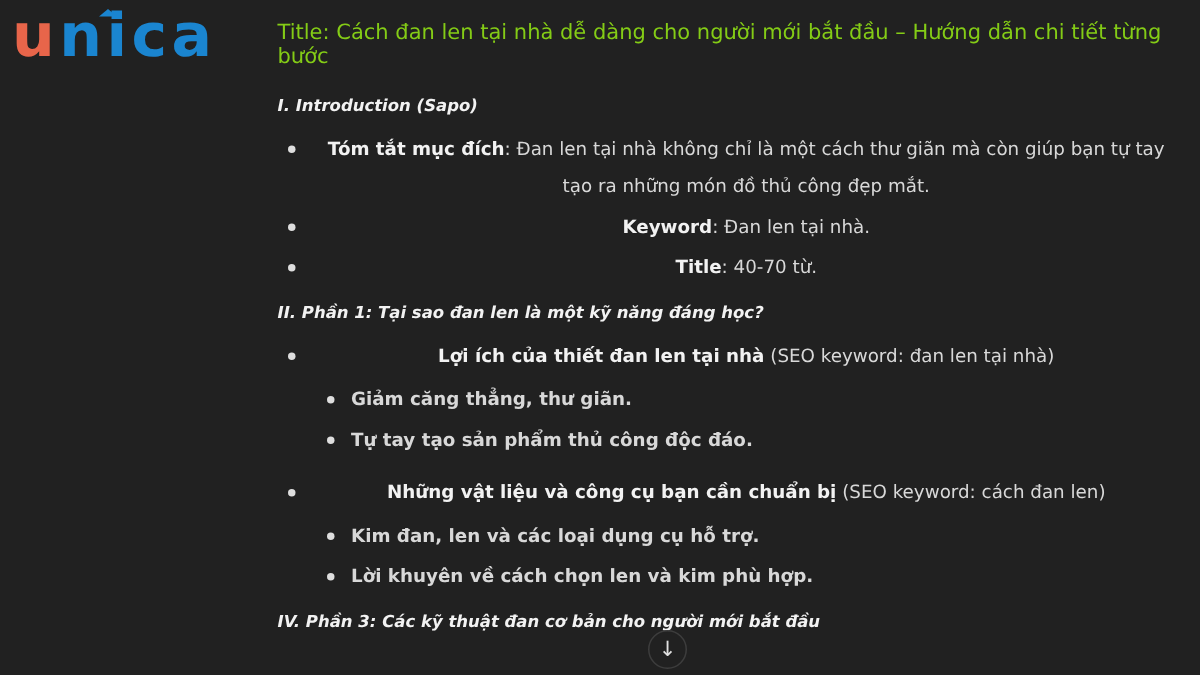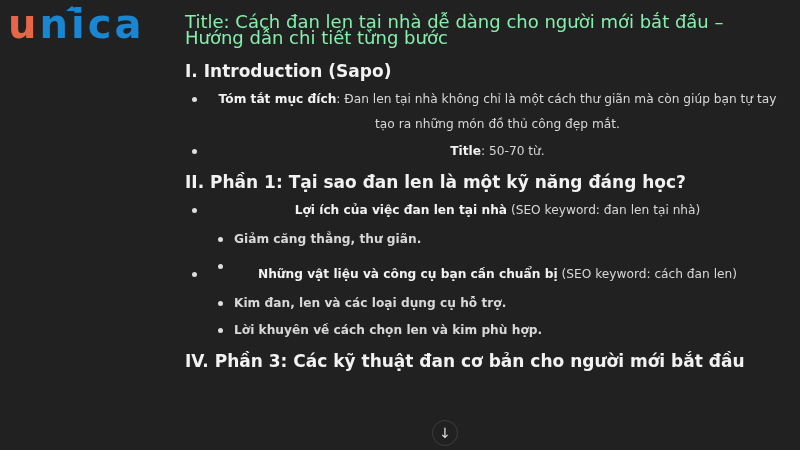--- a/index.html
+++ b/index.html
@@ -41,29 +41,30 @@
   }
   .content {
     position: absolute;
     left: 185px;
     top: 14px;
     width: 600px;
     font-size: 12.2px;
     line-height: 16px;
   }
   .title {
-    color: #86efac;
+    color: #84cc16;
     margin: 0 0 17px 0;
-    font-size: 18px;
+    font-size: 14px;
   }
   .heading {
     font-weight: bold;
     color: #f2f2f2;
     margin: 0 0 8px 0;
-    font-size: 17px;
+    font-size: 11px;
+    font-style: italic;
   }
   ul {
     list-style: none;
     margin: 0;
     padding: 0;
   }
   .l1 > li {
     position: relative;
     padding-left: 25px;
     color: #d8d8d8;
@@ -133,40 +134,45 @@
 
   <div class="section">
     <div class="heading">I. Introduction (Sapo)</div>
     <ul class="l1">
       <li>
         <span class="bullet"></span>
         <b>Tóm tắt mục đích</b><span>: Đan len tại nhà không chỉ là một cách thư giãn mà còn giúp bạn tự tay tạo ra những món đồ thủ công đẹp mắt.</span>
       </li>
       <li>
         <span class="bullet"></span>
-        <b>Title</b><span>: 50-70 từ.</span>
+        <b>Keyword</b><span>: Đan len tại nhà.</span>
+      </li>
+      <li>
+        <span class="bullet"></span>
+        <b>Title</b><span>: 40-70 từ.</span>
       </li>
     </ul>
   </div>
 
   <div class="section">
     <div class="heading">II. Phần 1: Tại sao đan len là một kỹ năng đáng học?</div>
     <ul class="l1">
       <li>
         <span class="bullet"></span>
-        <b>Lợi ích của việc đan len tại nhà</b><span> (SEO keyword: đan len tại nhà)</span>
+        <b>Lợi ích của thiết đan len tại nhà</b><span> (SEO keyword: đan len tại nhà)</span>
       </li>
     </ul>
     <ul class="l2">
       <li>
         <span class="bullet"></span>
         <span>Giảm căng thẳng, thư giãn.</span>
       </li>
       <li>
         <span class="bullet"></span>
+        <span>Tự tay tạo sản phẩm thủ công độc đáo.</span>
       </li>
     </ul>
   </div>
 
   <div class="section">
     <ul class="l1">
       <li>
         <span class="bullet"></span>
         <b>Những vật liệu và công cụ bạn cần chuẩn bị</b><span> (SEO keyword: cách đan len)</span>
       </li>

